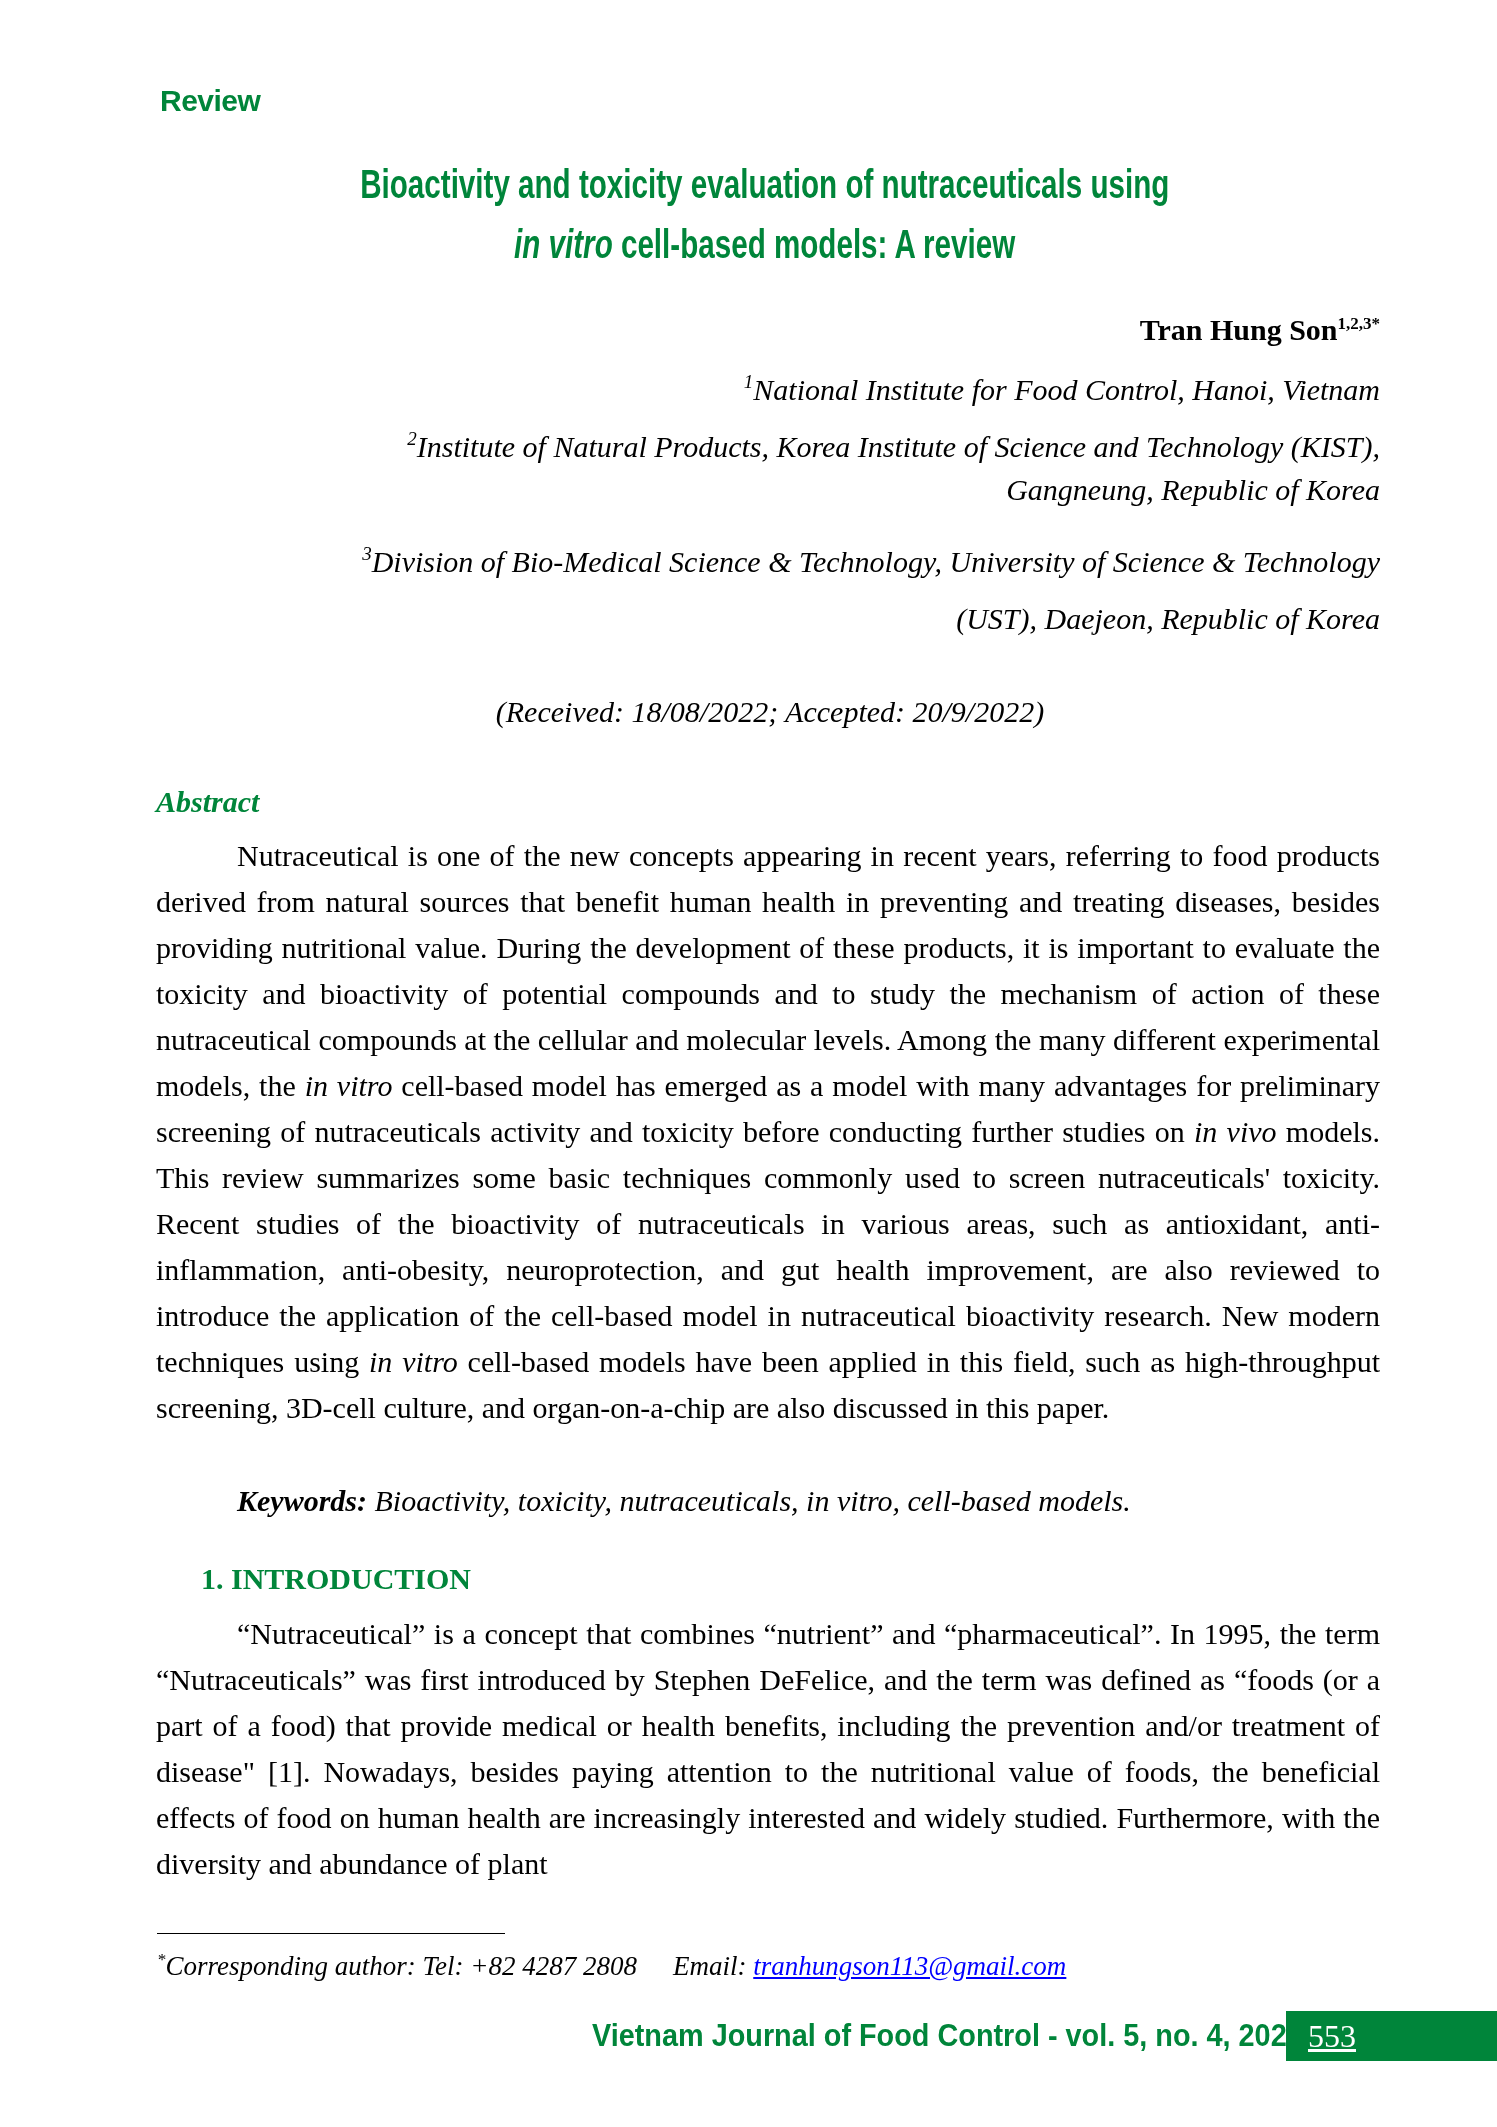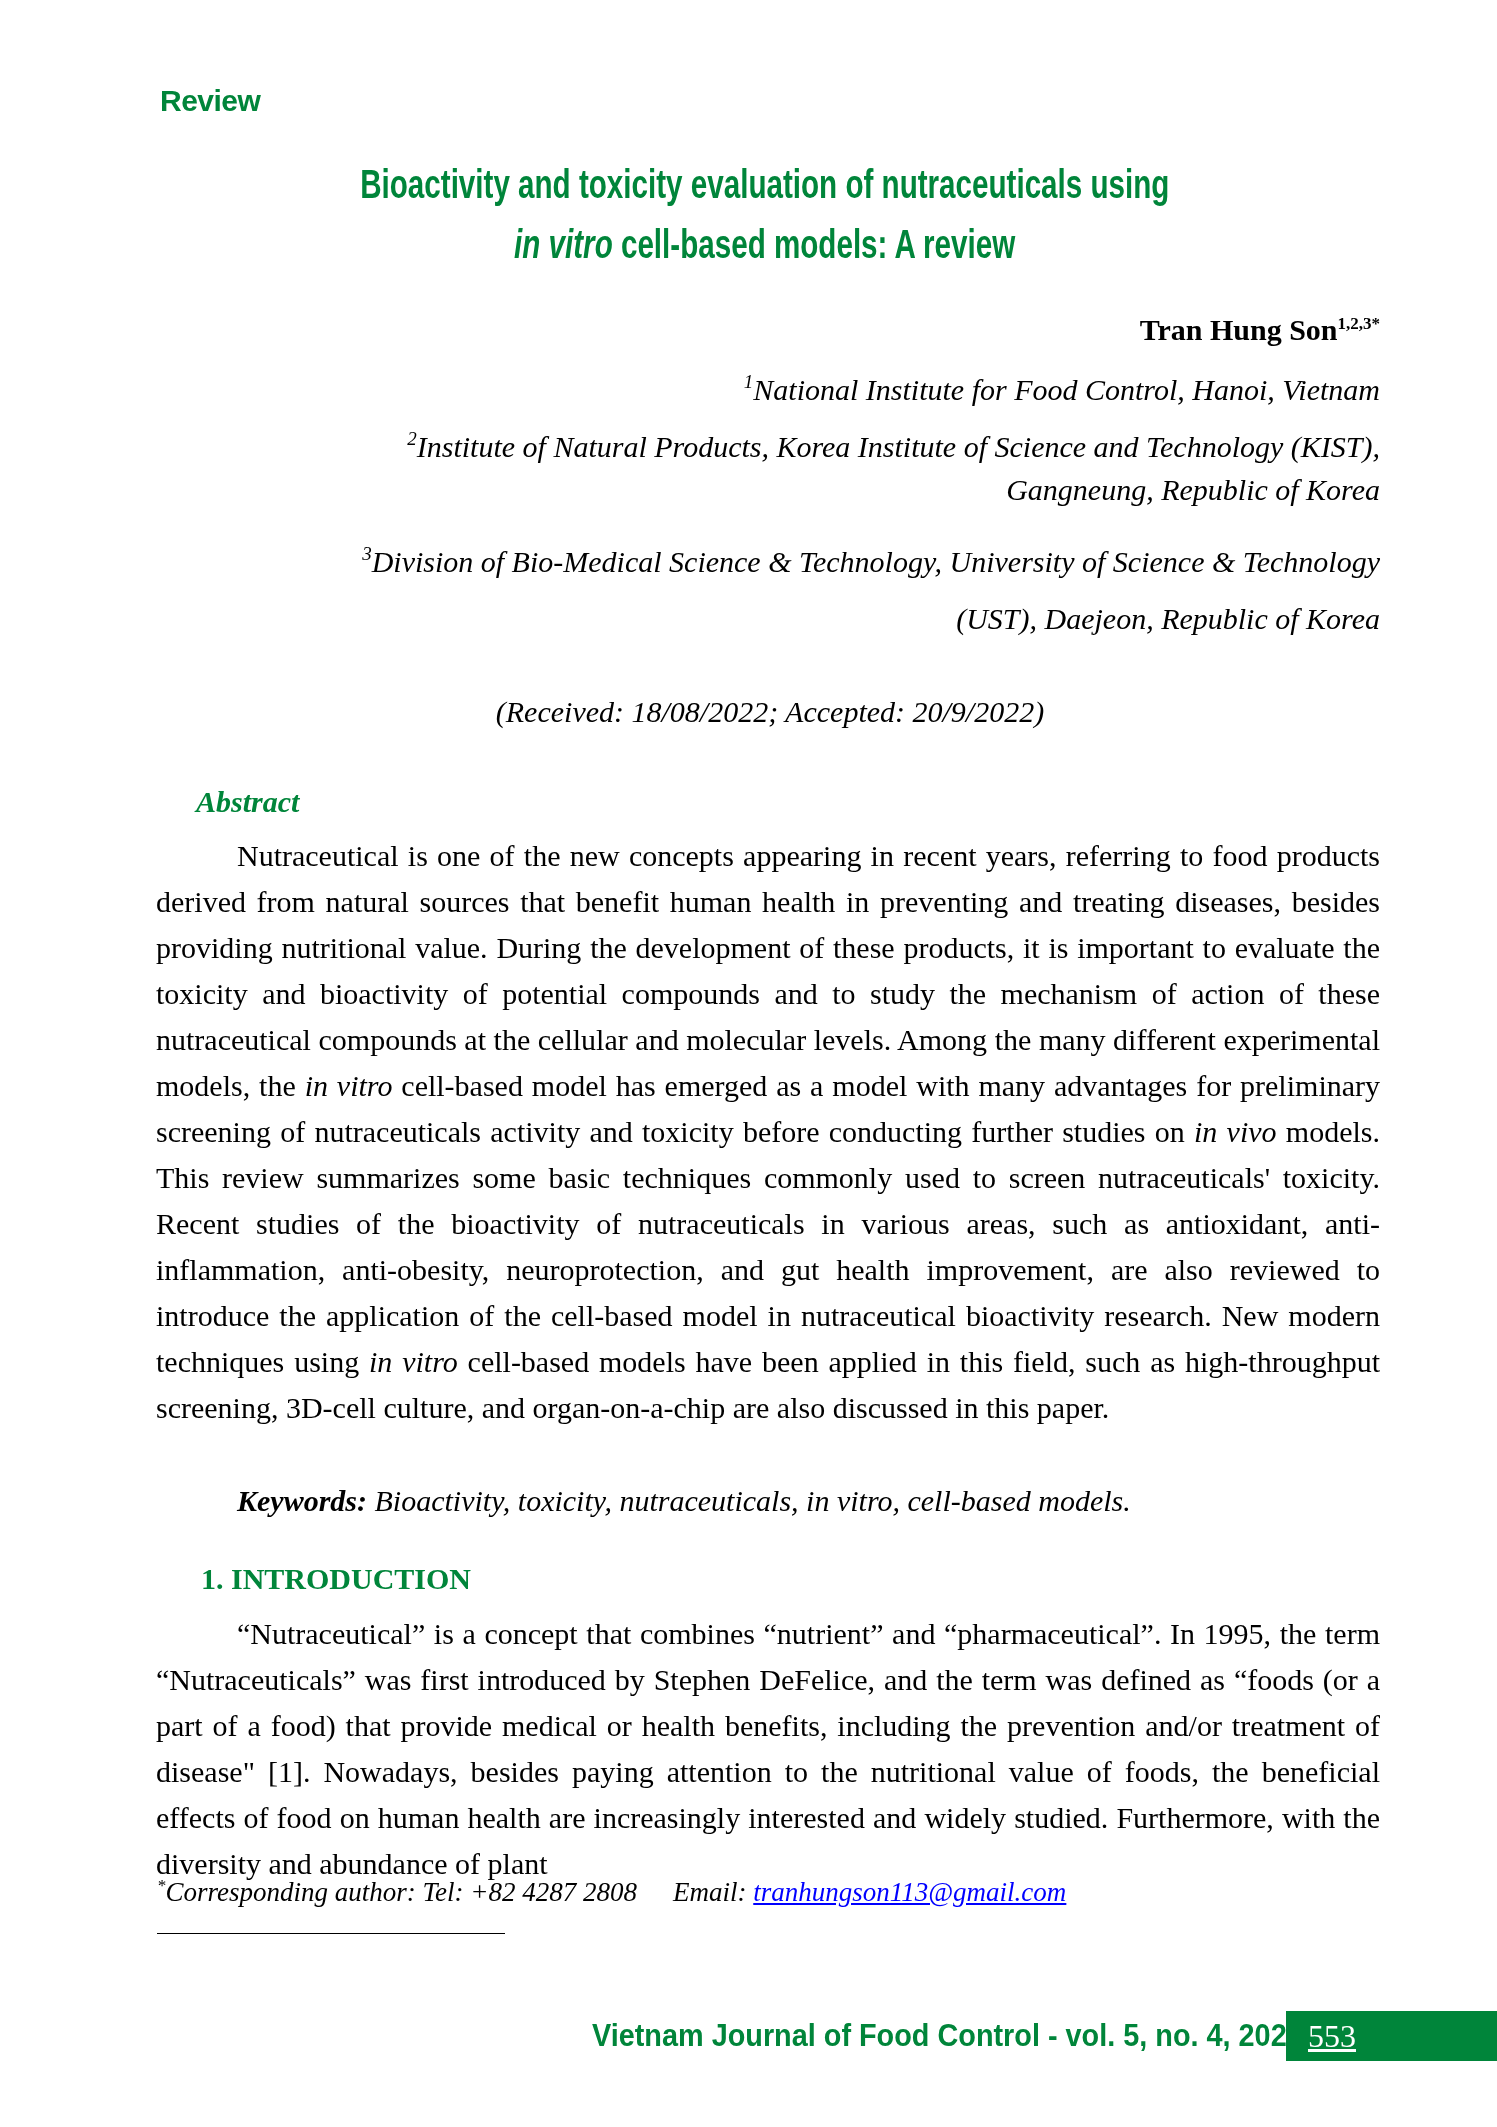--- a/index.html
+++ b/index.html
@@ -19,36 +19,36 @@
   .title em { font-style: italic; }
 
   .author { right: 117px; top: 312px; font-weight: bold; font-size: 30px; line-height: 36px; white-space: nowrap; }
   .author sup { font-size: 17px; vertical-align: 11px; line-height: 0; }
 
   .affil { right: 117px; font-style: italic; font-size: 30px; line-height: 36px; white-space: nowrap; text-align: right; }
   .affil sup { font-size: 19px; vertical-align: 12px; line-height: 0; }
 
   .received { left: 0; width: 1540px; text-align: center; top: 694px; font-style: italic; font-size: 30px; line-height: 36px; }
 
-  .abstract-head { left: 156px; top: 784px; font-style: italic; font-weight: bold; font-size: 30px; line-height: 36px; margin-left: 40px; }
+  .abstract-head { left: 156px; top: 784px; font-style: italic; font-weight: bold; font-size: 30px; line-height: 36px; }
 
   .para { left: 156px; width: 1224px; font-size: 30px; line-height: 46px; text-align: justify; }
   .para .indent { display: inline-block; width: 81px; }
   .para em { font-style: italic; }
   .abstract-body { top: 833px; }
 
   .keywords { left: 237px; top: 1478px; font-size: 30px; line-height: 46px; white-space: nowrap; }
   .keywords b { font-style: italic; font-weight: bold; }
   .keywords i { font-style: italic; }
 
   .intro-head { left: 156px; top: 1561px; font-weight: bold; font-size: 30px; line-height: 36px; margin-left: 45px; }
   .intro-body { top: 1611px; }
 
   .fn-rule { left: 157px; top: 1933px; width: 348px; height: 0; border-top: 1.5px solid #000; }
-  .footnote { left: 157px; top: 1876px; font-style: italic; font-size: 27px; line-height: 32px; white-space: nowrap; }
+  .footnote { left: 157px; top: 1950px; font-style: italic; font-size: 27px; line-height: 32px; white-space: nowrap; }
   .footnote sup { font-size: 17px; vertical-align: 10px; line-height: 0; }
   .footnote .gap { display: inline-block; width: 36px; }
   .footnote a { color: #0000FF; text-decoration: underline; }
 
   .journal { left: 592px; top: 2016px; font-family: "Liberation Sans", "DejaVu Sans", sans-serif; font-weight: bold;
     font-size: 31px; line-height: 40px; white-space: nowrap; }
   .journal span { display: inline-block; transform: scaleX(0.93); transform-origin: left center; }
   .page-box { left: 1286px; top: 2011px; width: 211px; height: 50px; background: #00853A; }
   .page-num { position: absolute; left: 22px; top: 6px; color: #fff; font-size: 32px; line-height: 38px; text-decoration: underline; }
 </style>

